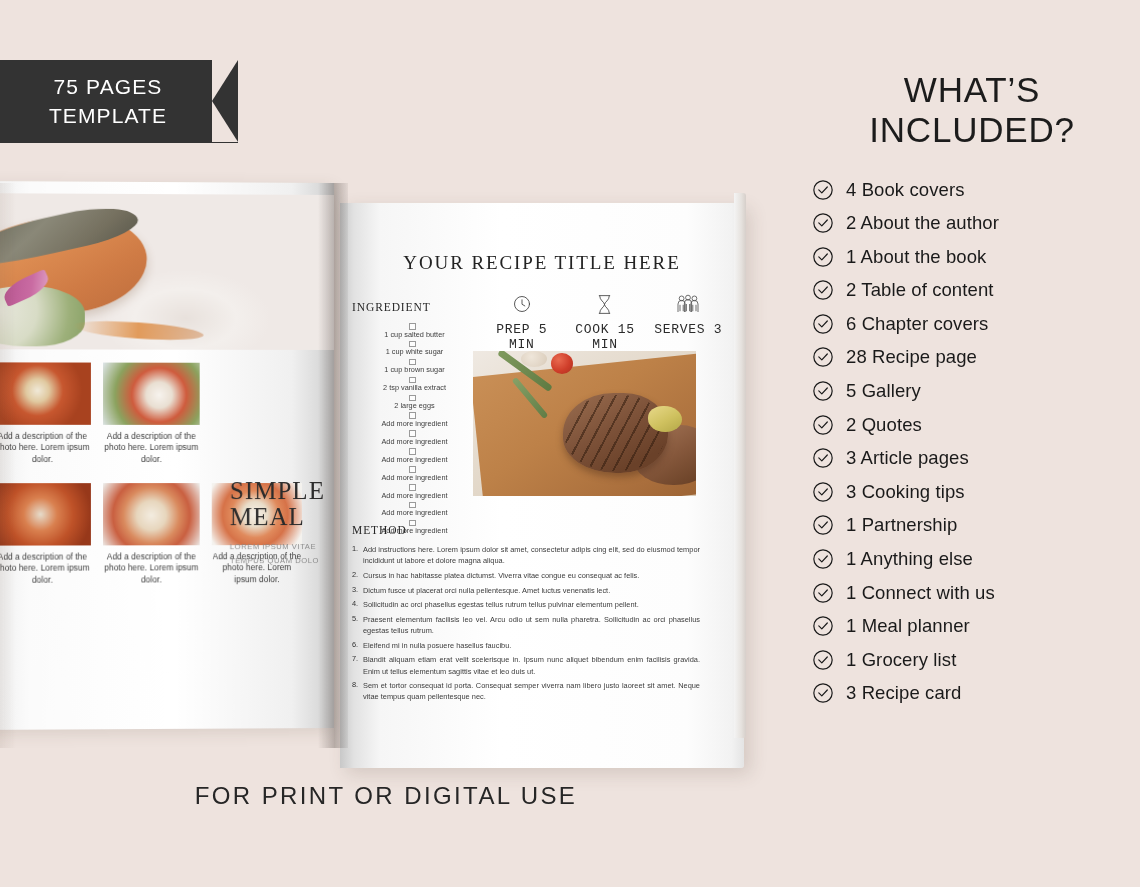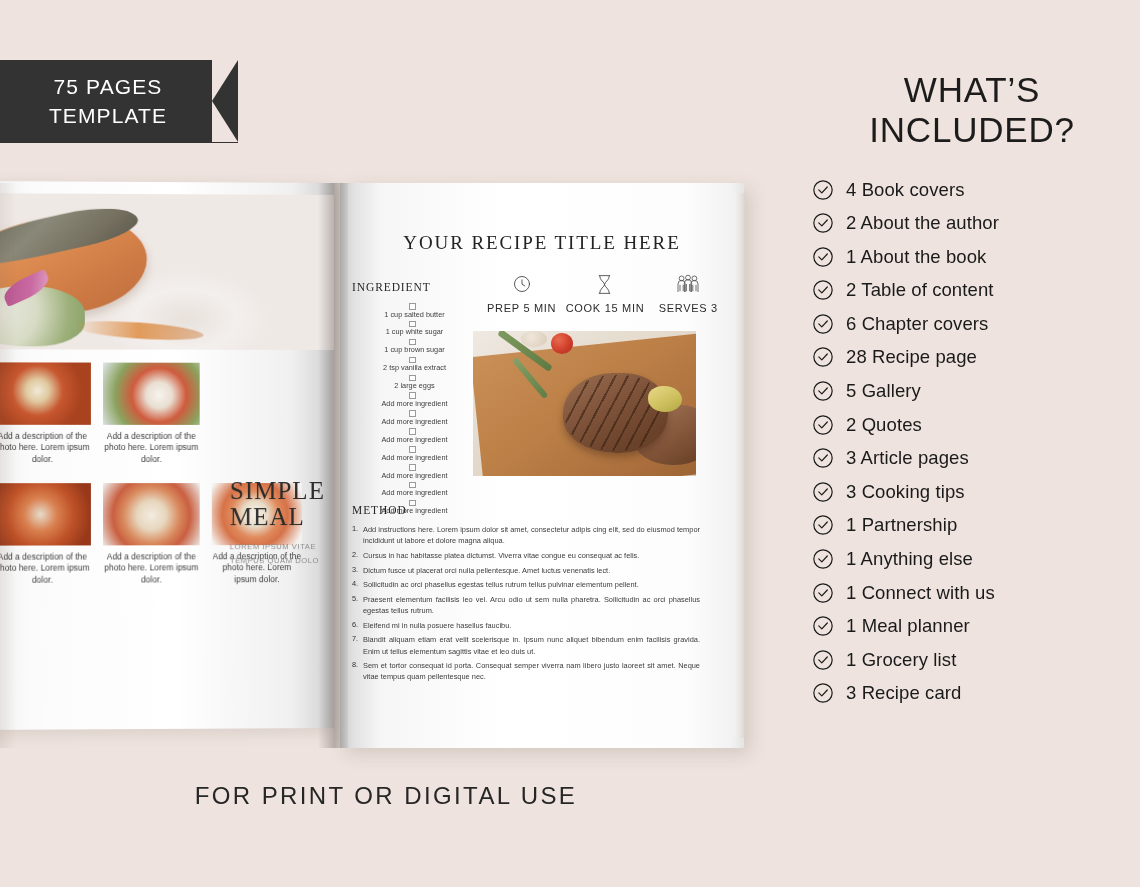--- a/index.html
+++ b/index.html
@@ -87,20 +87,21 @@
     border-radius: 2px 0 0 2px;
     transform: perspective(1400px) rotateY(1.6deg);
     transform-origin: right center;
     box-shadow: 0 4px 16px rgba(80,60,50,0.13);
   }
   .page-right {
     left: 358px; width: 404px; height: 565px;
     background: linear-gradient(90deg, #c8c8c8 0%, #e2e2e2 3.5%, #f6f6f6 10%, #ffffff 40%, #fdfdfd 86%, #f2f2f2 97%, #e4e4e4 100%);
     border-radius: 0 3px 3px 0;
     box-shadow: 6px 6px 18px rgba(80,60,50,0.16);
+    margin-top: 20px;
   }
   .page-stack {
     position: absolute; left: 752px; top: 10px;
     width: 12px; height: 545px;
     background: linear-gradient(90deg, #f4f4f4, #e6e2de 60%, #d6cfca);
     border-radius: 0 3px 3px 0;
   }
   .gutter-shadow {
     position: absolute; left: 336px; top: 0; width: 30px; height: 565px;
     background: linear-gradient(90deg, rgba(0,0,0,0) 0%, rgba(60,50,45,0.30) 55%, rgba(0,0,0,0.05) 100%);
@@ -207,22 +208,22 @@
   .ing-box {
     width: 6.5px; height: 6.5px; border: 1px solid #9a9a9a; background: #fdfdfd;
     margin-right: 4px; flex: none;
   }
   .ing-txt { font-size: 7.3px; color: #3d3d3d; letter-spacing: 0.02px; white-space: nowrap; }
 
   .meta-row { position: absolute; left: 140px; top: 88px; width: 250px; display: flex; }
   .meta-cell { flex: 1; text-align: center; }
   .meta-icon { height: 26px; display: flex; align-items: center; justify-content: center; }
   .meta-lbl {
-    font-family: Liberation Sans, sans-serif;
-    font-size: 11px; letter-spacing: 0.7px; color: #2b2b2b; margin-top: 5px;
+    font-family: Liberation Mono, monospace;
+    font-size: 13px; letter-spacing: 0.7px; color: #2b2b2b; margin-top: 5px;
   }
 
   .steak-photo {
     position: absolute; left: 133px; top: 148px; width: 223px; height: 145px;
     overflow: hidden;
     background: linear-gradient(150deg, #efe9e2 0%, #e7ded2 30%, #d8c9b4 100%);
   }
   .board {
     position: absolute; left: 4px; top: 14px; width: 230px; height: 140px;
     background: linear-gradient(150deg, #c98f56 0%, #bd8148 40%, #a96e3c 80%, #9a6233 100%);

